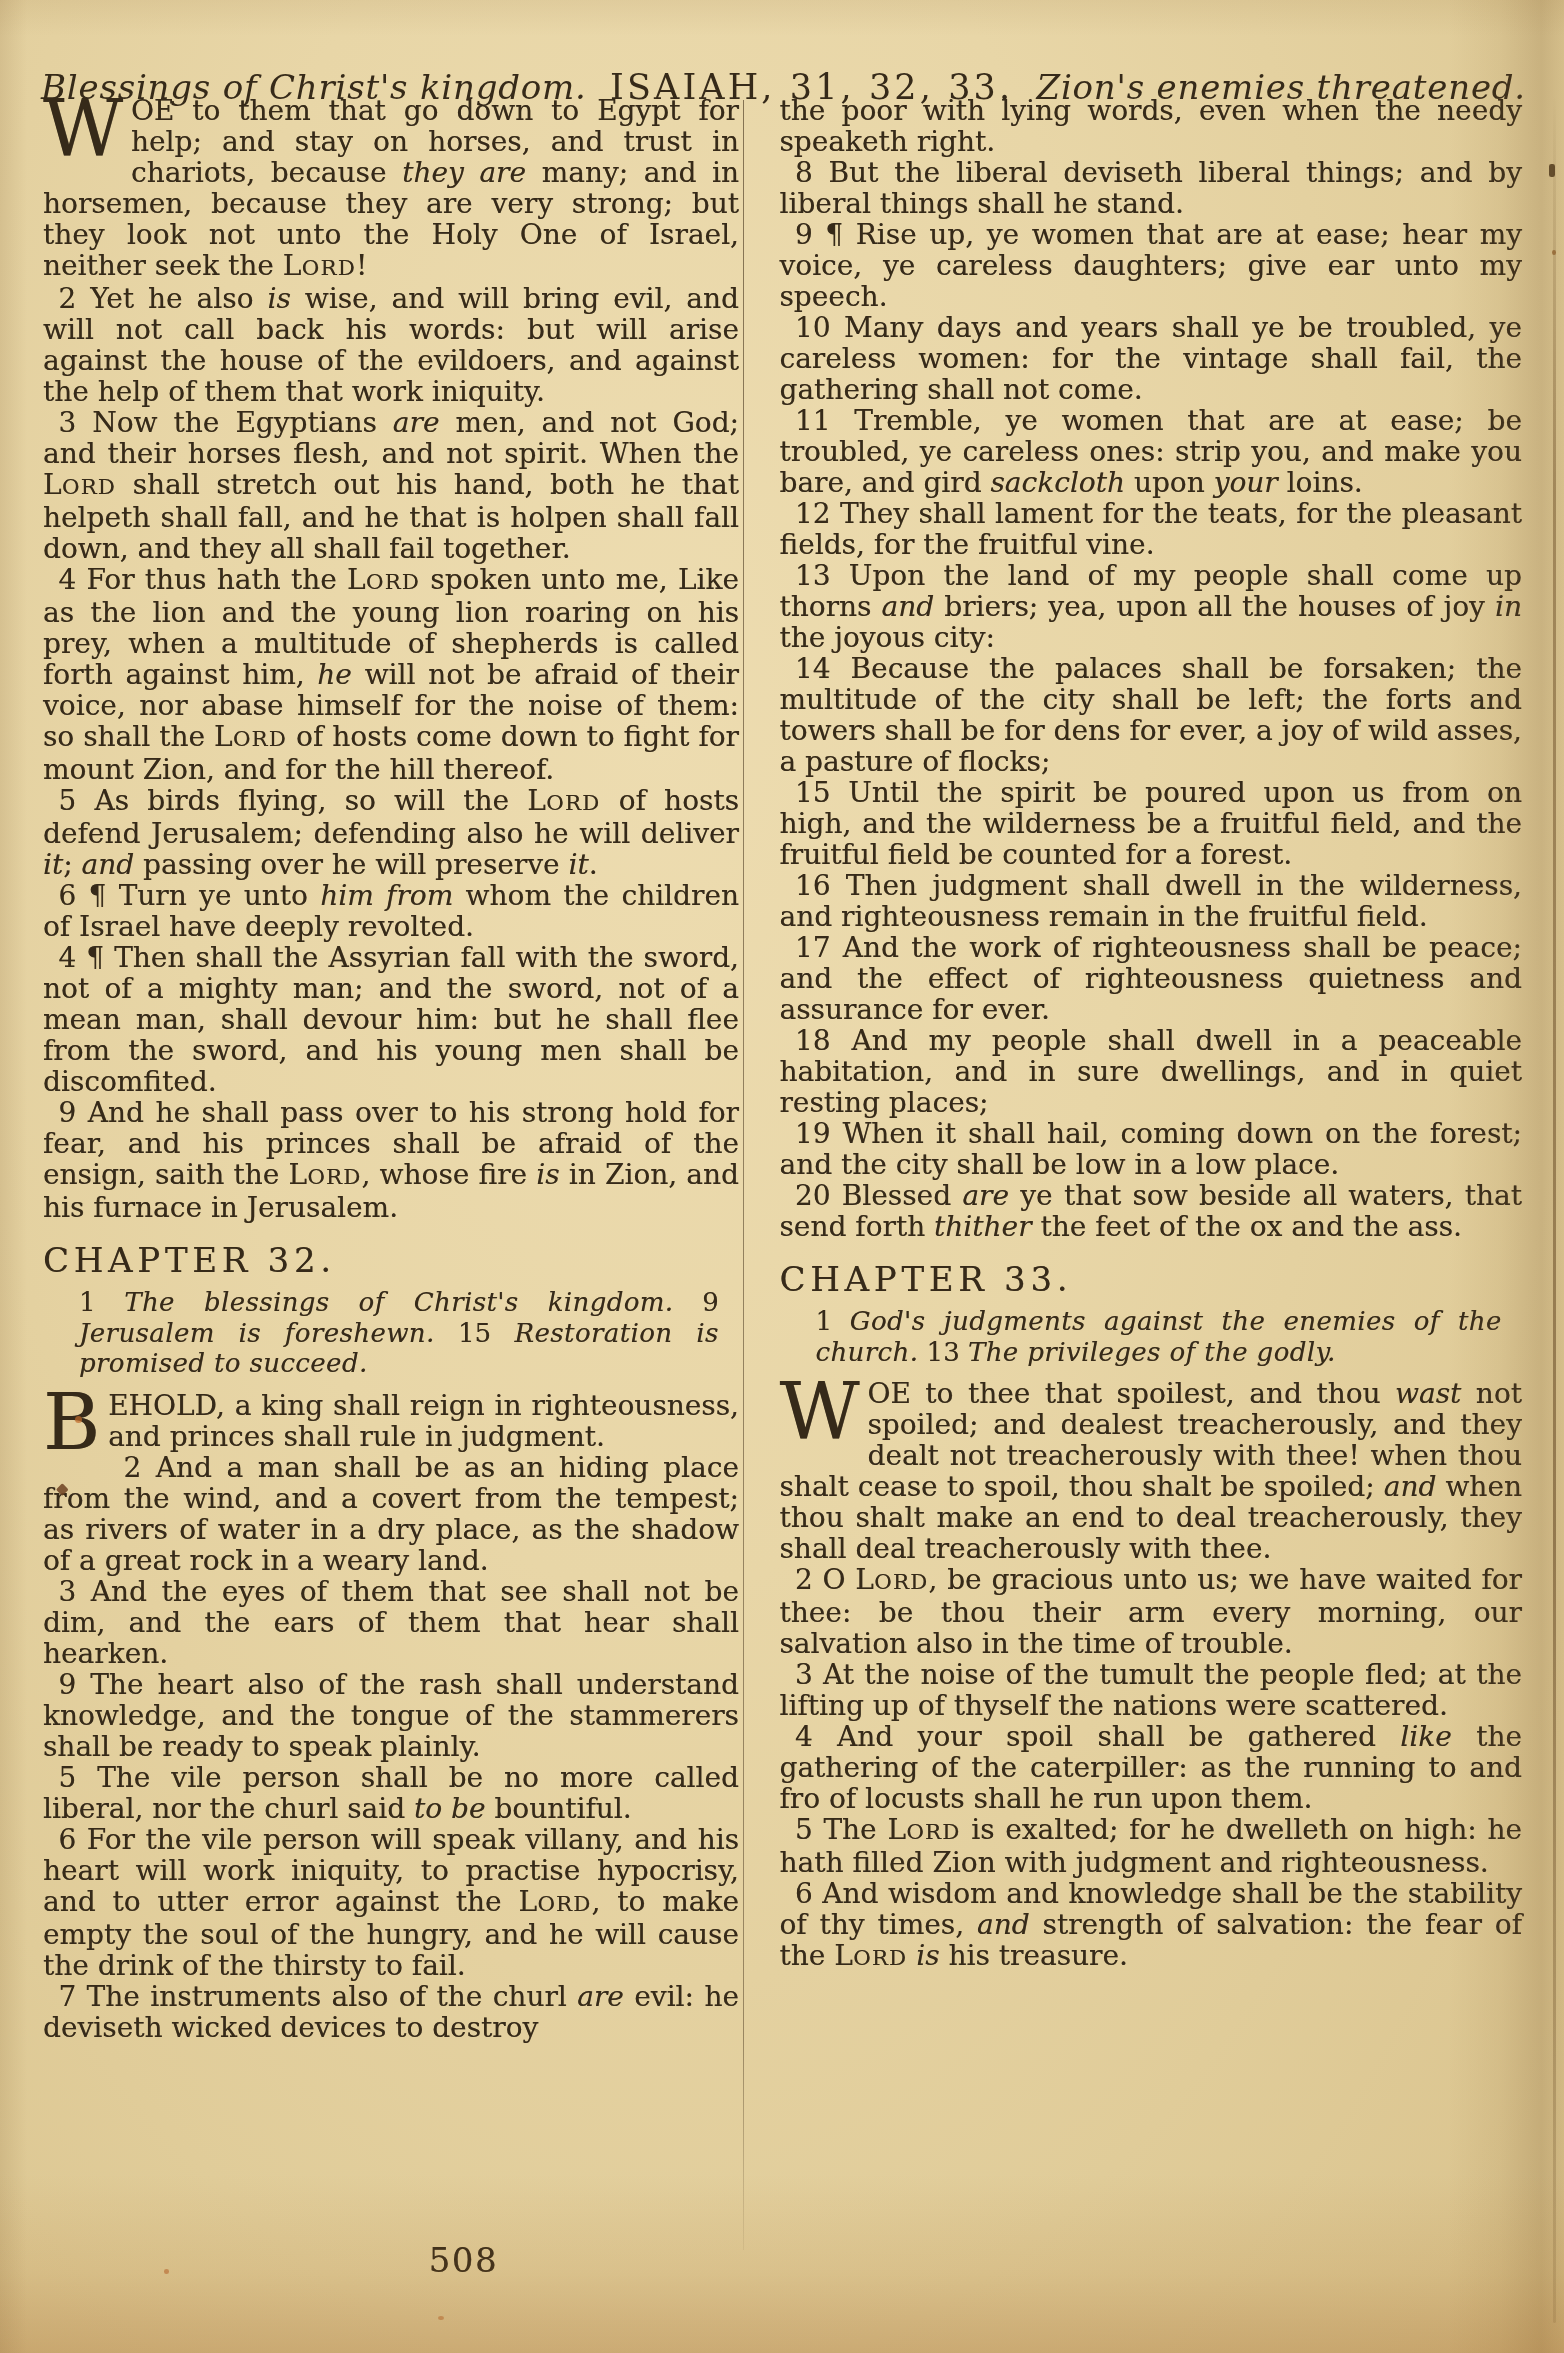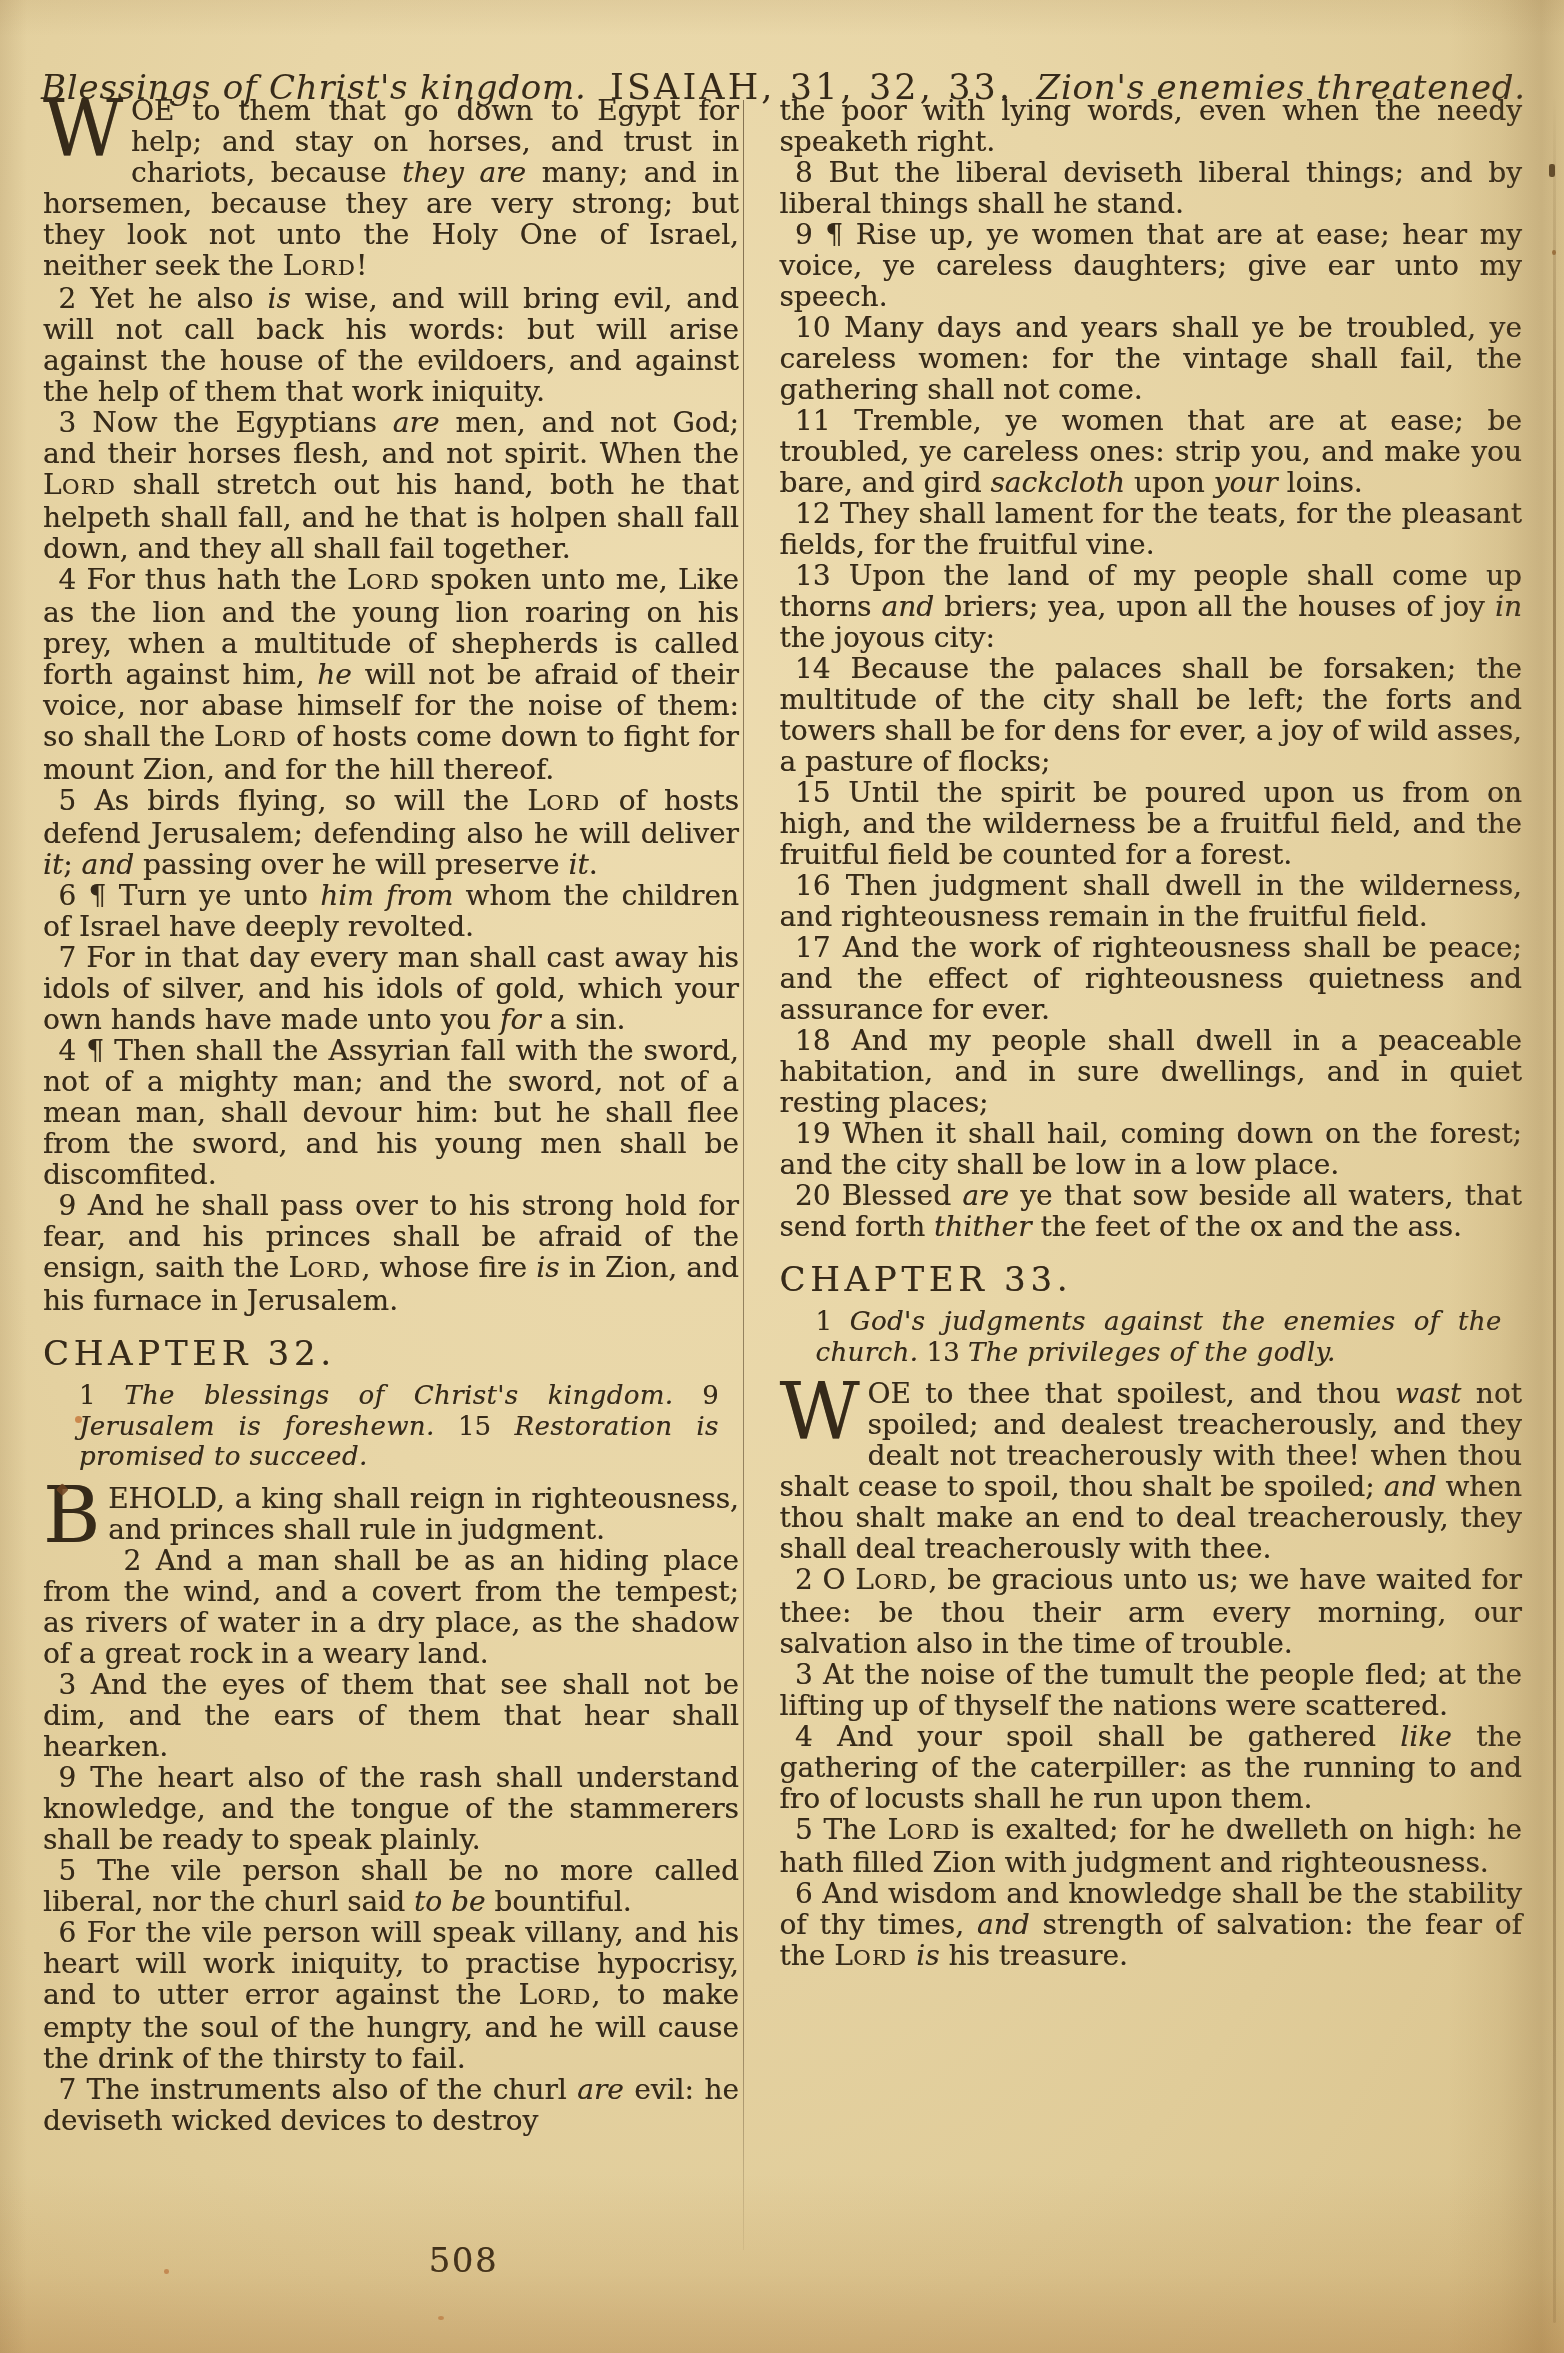--- a/index.html
+++ b/index.html
@@ -72,21 +72,20 @@
   </header>
 
   <div class="text-block">
     <div class="col col-left">
         <div class="verse dropcap-verse"><span class="dropcap">W</span>OE to them that go down to Egypt for help; and stay on horses, and trust in chariots, because <span class="it">they are</span> many; and in horsemen, because they are very strong; but they look not unto the Holy One of Israel, neither seek the <span class="sc"><span>L</span><span class="sc-rest">ORD</span></span>!</div>
         <div class="verse">2 Yet he also <span class="it">is</span> wise, and will bring evil, and will not call back his words: but will arise against the house of the evildoers, and against the help of them that work iniquity.</div>
         <div class="verse">3 Now the Egyptians <span class="it">are</span> men, and not God; and their horses flesh, and not spirit. When the <span class="sc"><span>L</span><span class="sc-rest">ORD</span></span> shall stretch out his hand, both he that helpeth shall fall, and he that is holpen shall fall down, and they all shall fail together.</div>
         <div class="verse">4 For thus hath the <span class="sc"><span>L</span><span class="sc-rest">ORD</span></span> spoken unto me, Like as the lion and the young lion roaring on his prey, when a multitude of shepherds is called forth against him, <span class="it">he</span> will not be afraid of their voice, nor abase himself for the noise of them: so shall the <span class="sc"><span>L</span><span class="sc-rest">ORD</span></span> of hosts come down to fight for mount Zion, and for the hill thereof.</div>
         <div class="verse">5 As birds flying, so will the <span class="sc"><span>L</span><span class="sc-rest">ORD</span></span> of hosts defend Jerusalem; defending also he will deliver <span class="it">it</span>; <span class="it">and</span> passing over he will preserve <span class="it">it</span>.</div>
         <div class="verse">6 ¶ Turn ye unto <span class="it">him from</span> whom the children of Israel have deeply revolted.</div>
-        <div class="verse">7 For in that day every man shall cast away his idols of silver, and his idols of gold, which your own hands have made unto you <span class="it">for</span> a sin.</div>
         <div class="verse">4 ¶ Then shall the Assyrian fall with the sword, not of a mighty man; and the sword, not of a mean man, shall devour him: but he shall flee from the sword, and his young men shall be discomfited.</div>
         <div class="verse">9 And he shall pass over to his strong hold for fear, and his princes shall be afraid of the ensign, saith the <span class="sc"><span>L</span><span class="sc-rest">ORD</span></span>, whose fire <span class="it">is</span> in Zion, and his furnace in Jerusalem.</div>
         <div class="chapter-heading">CHAPTER 32.</div>
         <div class="chapter-summary">1 <span class="it">The blessings of Christ's kingdom.</span>  9 <span class="it">Jerusalem is foreshewn.</span>  15 <span class="it">Restoration is promised to succeed.</span></div>
         <div class="verse dropcap-verse"><span class="dropcap">B</span>EHOLD, a king shall reign in righteousness, and princes shall rule in judgment.</div>
         <div class="verse">2 And a man shall be as an hiding place from the wind, and a covert from the tempest; as rivers of water in a dry place, as the shadow of a great rock in a weary land.</div>
         <div class="verse">3 And the eyes of them that see shall not be dim, and the ears of them that hear shall hearken.</div>
         <div class="verse">9 The heart also of the rash shall understand knowledge, and the tongue of the stammerers shall be ready to speak plainly.</div>
         <div class="verse">5 The vile person shall be no more called liberal, nor the churl said <span class="it">to be</span> bountiful.</div>
         <div class="verse">6 For the vile person will speak villany, and his heart will work iniquity, to practise hypocrisy, and to utter error against the <span class="sc"><span>L</span><span class="sc-rest">ORD</span></span>, to make empty the soul of the hungry, and he will cause the drink of the thirsty to fail.</div>

